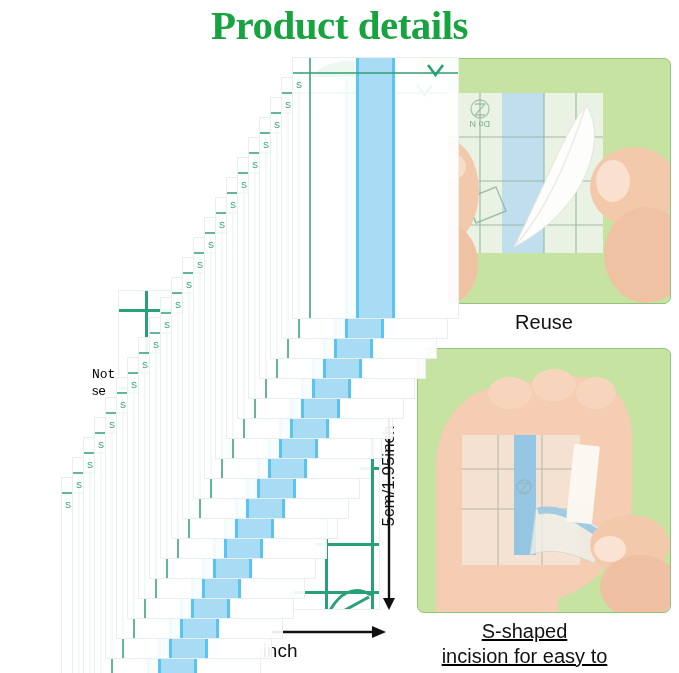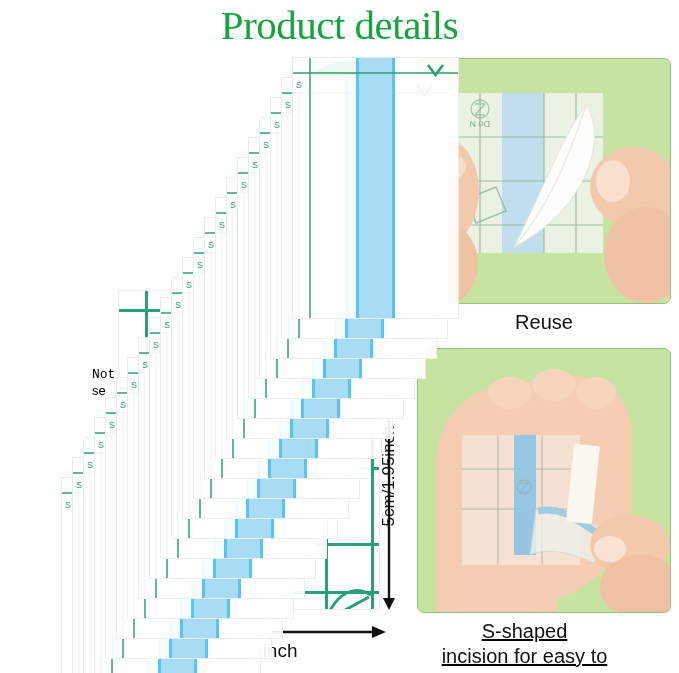--- a/index.html
+++ b/index.html
@@ -13,21 +13,21 @@
     font-family: "Liberation Sans", sans-serif;
     -webkit-font-smoothing: antialiased;
   }
 
   
   #page-title {
     position: absolute;
     top: 2px; left: 0; width: 679px;
     text-align: center;
     font-family: "Liberation Serif", serif;
-    font-weight: normal;
+    font-weight: bold;
     font-size: 41px;
     letter-spacing: -0.5px;
     color: #17a33f;
     line-height: 46px;
     white-space: nowrap;
   }
 
   
   #product-stack-area {
     position: absolute;

